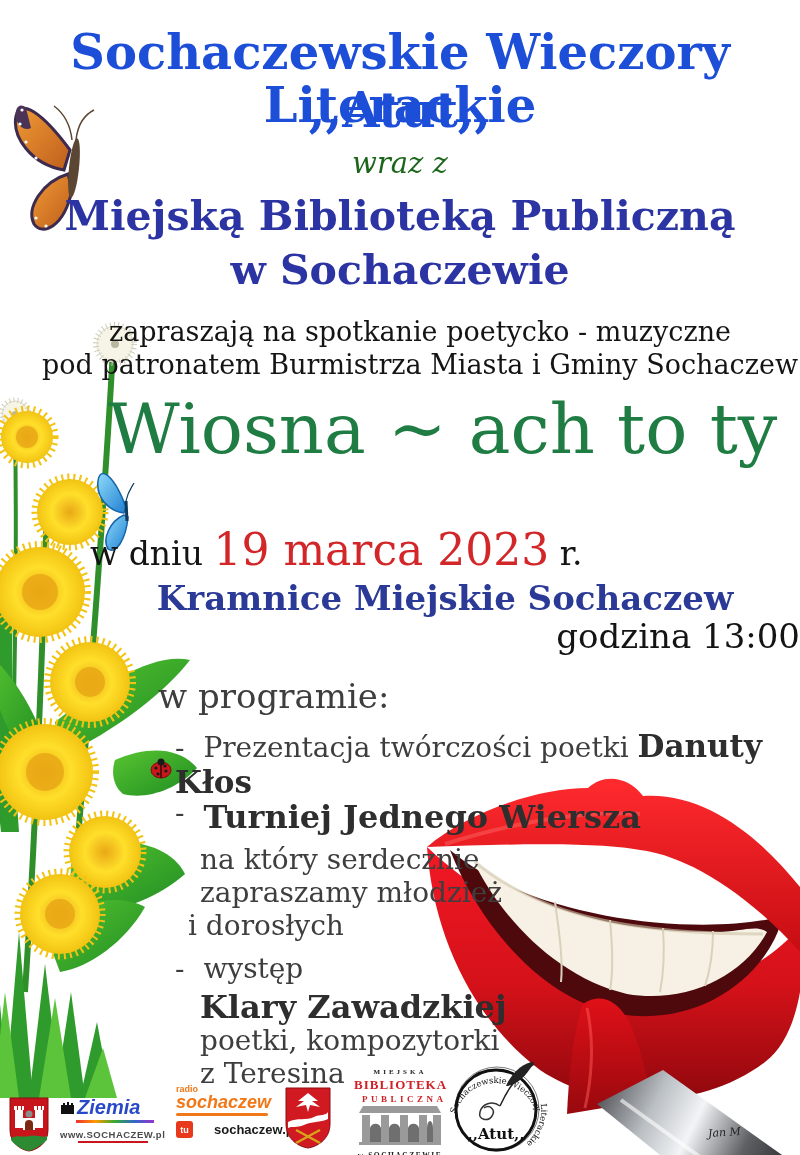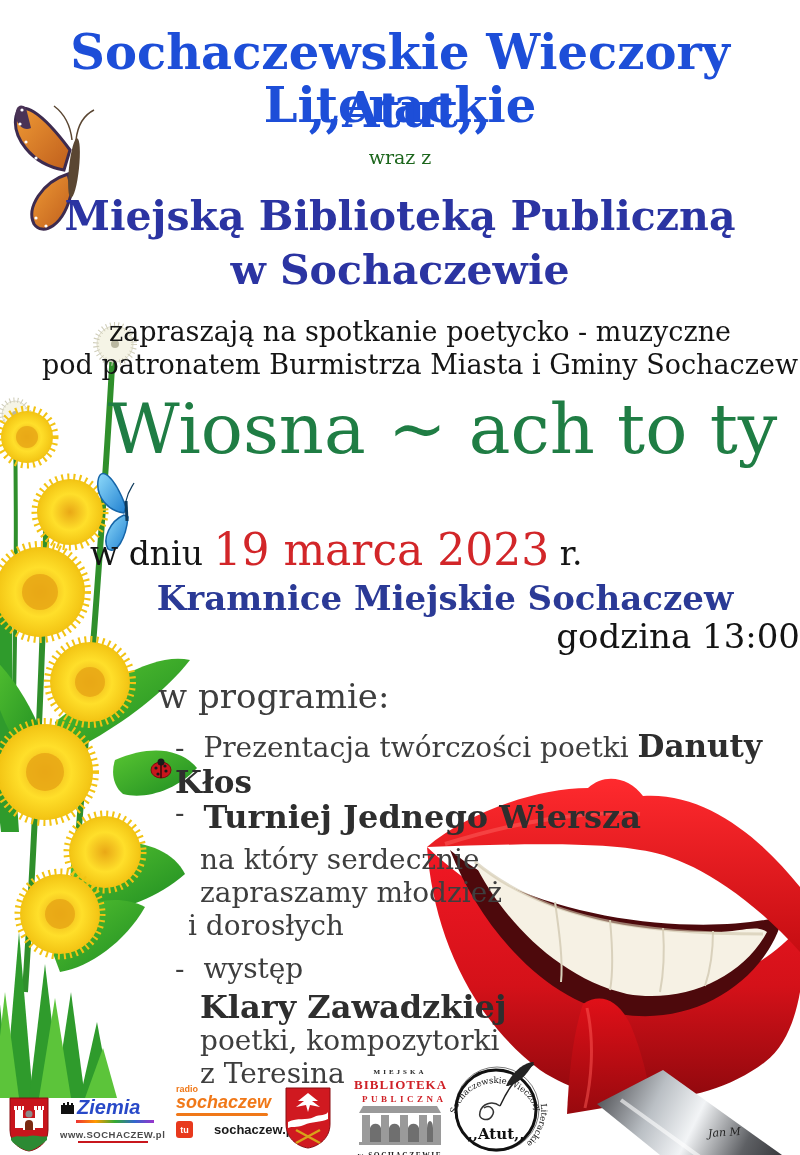--- a/index.html
+++ b/index.html
@@ -4,21 +4,21 @@
 <style>
   html,body{margin:0;padding:0;background:#e9e9e9;}
   .poster{
     position:relative;width:800px;height:1155px;background:#ffffff;
     overflow:hidden;font-family:"DejaVu Serif", "Liberation Serif", serif;
   }
   .abs{position:absolute;}
   .ctr{left:0;right:0;text-align:center;}
   
   .org-line{color:#1d4ed8;font-weight:bold;font-size:48px;line-height:1.1;z-index:5;}
-  .connector{color:#1c661c;font-size:19px;z-index:5;}
+  .connector{color:#1c661c;font-size:29px;z-index:5;font-style:italic;}
   .partner-line{color:#2b34a2;font-weight:bold;font-size:41px;z-index:5;}
   .invite-line{color:#141414;font-size:27px;z-index:5;}
   .event-title{color:#1f7d44;font-size:70px;font-weight:normal;z-index:5;}
   
   .detail{color:#141414;font-size:33px;z-index:5;}
   .detail .date{color:#d22629;font-size:44px;}
   .venue{color:#2b3a96;font-weight:bold;font-size:34px;z-index:5;}
   .time-line{font-size:34px;color:#141414;z-index:5;}
   
   .prog{color:#3e3e3e;z-index:5;}

